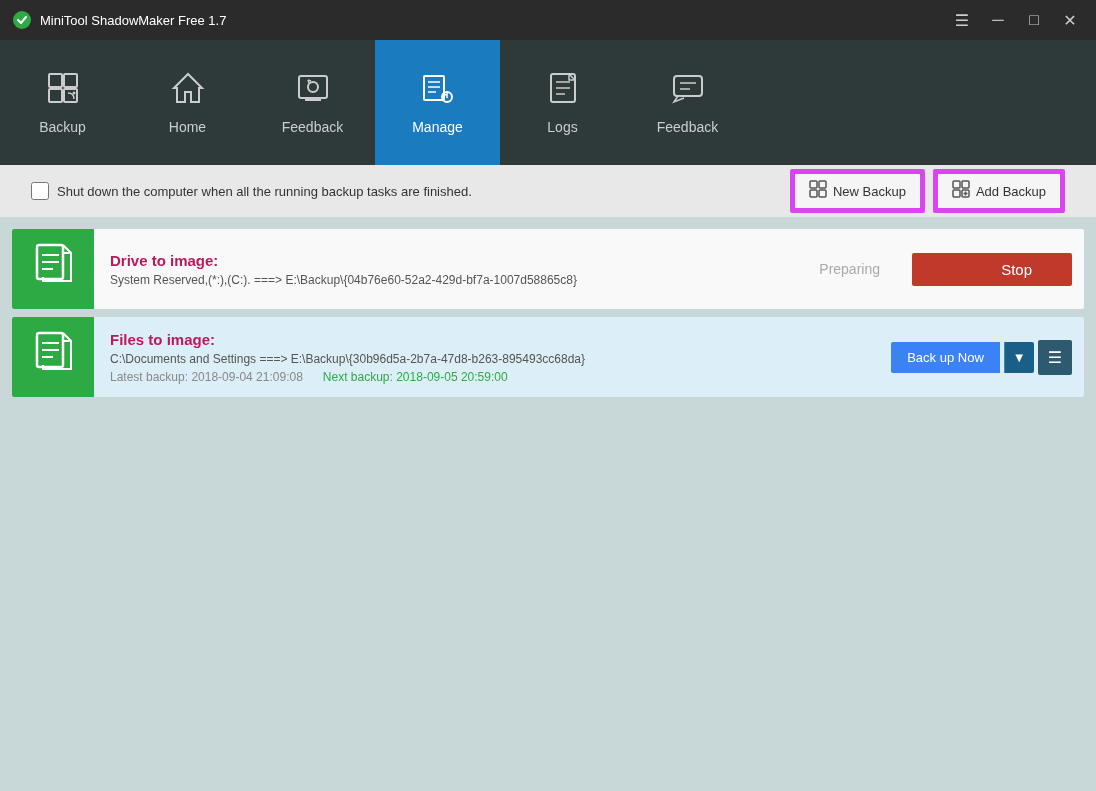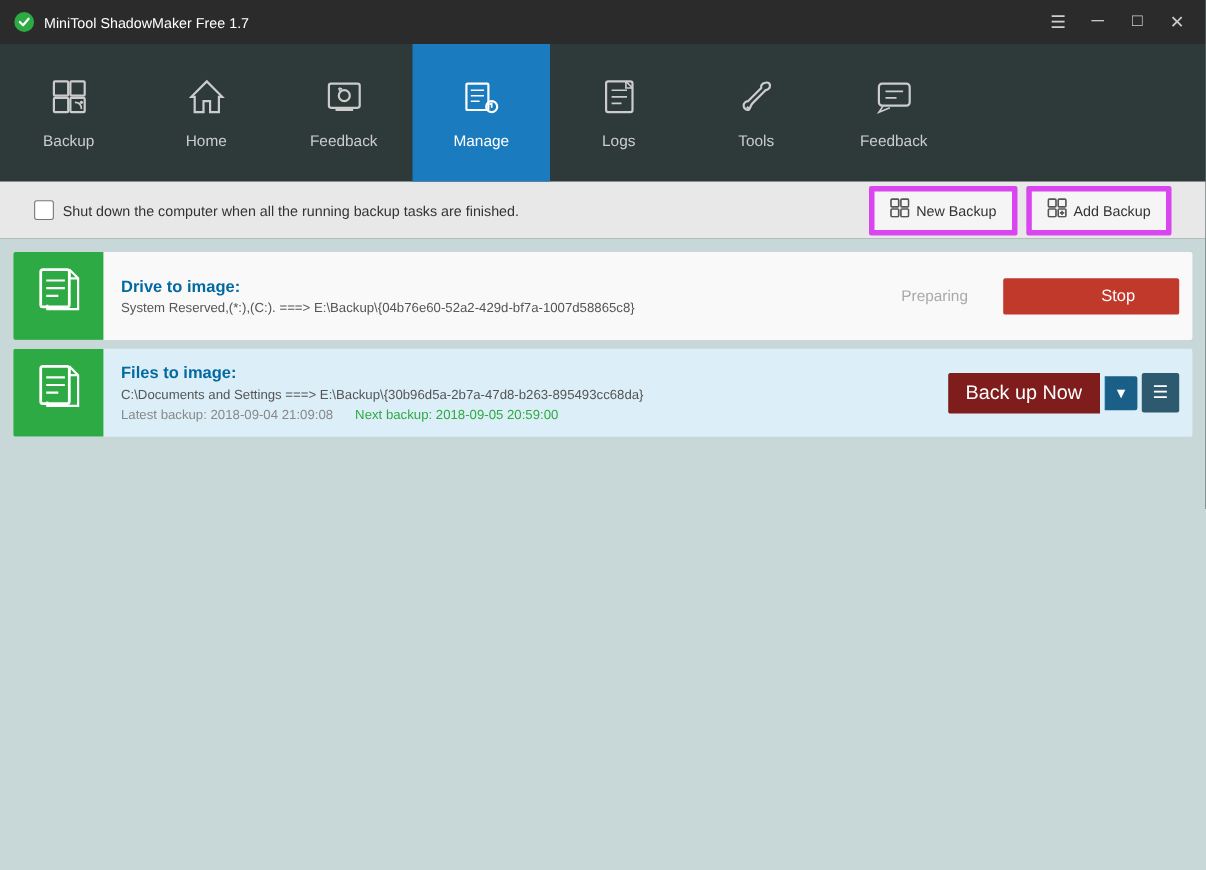--- a/index.html
+++ b/index.html
@@ -163,21 +163,21 @@
       flex: 1;
       padding: 12px 16px;
       display: flex;
       flex-direction: column;
       justify-content: center;
       gap: 4px;
     }
     .task-title {
       font-size: 15px;
       font-weight: 600;
-      color: #0369a1;
+      color: #be185d;
     }
     .task-path {
       font-size: 12px;
       color: #555;
     }
     .task-times {
       display: flex;
       gap: 20px;
       margin-top: 0;
     }
@@ -212,25 +212,25 @@
       border: none;
       padding: 8px 40px;
       font-size: 15px;
       cursor: pointer;
       border-radius: 2px;
       min-width: 160px;
       text-align: right;
     }
 
     .backup-now-btn {
-      background: #7f1d1d;
+      background: #3b82f6;
       color: white;
       border: none;
       padding: 8px 16px;
-      font-size: 18px;
+      font-size: 13px;
       cursor: pointer;
       border-radius: 2px 0 0 2px;
       display: flex;
       align-items: center;
       gap: 6px;
     }
 
     .backup-now-dropdown {
       background: #1a5f88;
       color: white;
@@ -337,29 +337,20 @@
         <line x1="11" y1="12" x2="25" y2="12" stroke="#ccc" stroke-width="1.5"></line>
         <line x1="11" y1="18" x2="25" y2="18" stroke="#ccc" stroke-width="1.5"></line>
         <line x1="11" y1="24" x2="20" y2="24" stroke="#ccc" stroke-width="1.5"></line>
         <path d="M24 4 L24 10 L30 10" stroke="#ccc" stroke-width="1.5" fill="none"></path>
         <path d="M24 4 L30 10" stroke="#ccc" stroke-width="1.5"></path>
       </svg>
     </div>
     <span class="nav-label">Logs</span>
   </div>
 
-  <div class="nav-item">
-    <div class="nav-icon">
-      <svg width="36" height="36" viewBox="0 0 36 36" fill="none">
-        <path d="M22 8 C24 4 30 4 30 8 C30 10 28 12 26 12 L14 24 C12 26 12 30 10 30 C8 30 6 28 6 26 C6 24 8 22 10 22 L22 10 Z" stroke="#ccc" stroke-width="2" fill="none"></path>
-        <line x1="9" y1="27" x2="11" y2="29" stroke="#ccc" stroke-width="2"></line>
-      </svg>
-    </div>
-    <span class="nav-label">Tools</span>
-  </div>
 
   <div class="nav-item">
     <div class="nav-icon">
       <svg width="36" height="36" viewBox="0 0 36 36" fill="none">
         <rect x="4" y="6" width="28" height="20" rx="3" stroke="#ccc" stroke-width="2" fill="none"></rect>
         <line x1="10" y1="13" x2="26" y2="13" stroke="#ccc" stroke-width="1.5"></line>
         <line x1="10" y1="19" x2="20" y2="19" stroke="#ccc" stroke-width="1.5"></line>
         <path d="M8 26 L4 32 L14 28" stroke="#ccc" stroke-width="1.5" fill="none"></path>
       </svg>
     </div>

